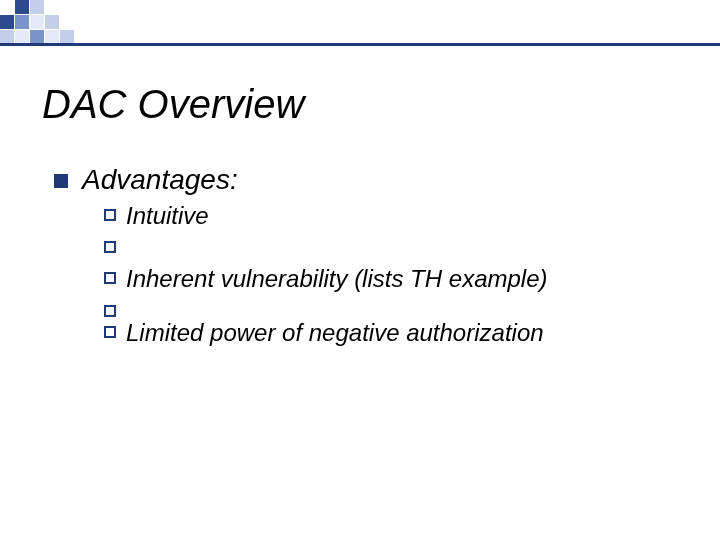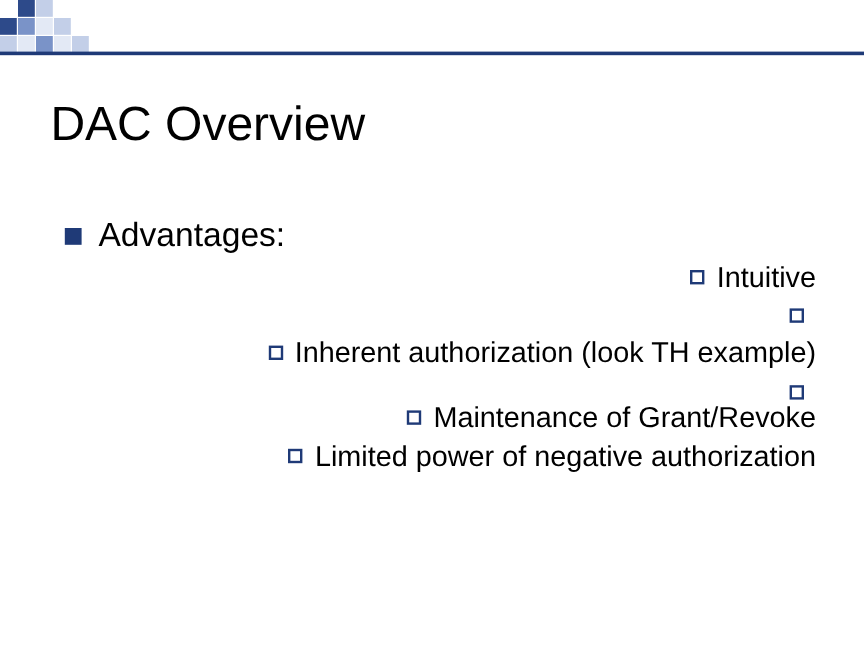--- a/index.html
+++ b/index.html
@@ -10,20 +10,21 @@
     background: #ffffff;
     font-family: Arial, Helvetica, sans-serif;
     color: #000000;
     overflow: hidden;
   }
   .slide {
     position: relative;
     width: 720px;
     height: 540px;
     box-sizing: border-box;
+    font-style: italic;
   }
   .decor {
     position: absolute;
     top: 0;
     left: 0;
     width: 720px;
     height: 46px;
   }
   .decor-bar {
     position: absolute;
@@ -62,41 +63,40 @@
   .content {
     position: absolute;
     top: 160px;
     left: 54px;
     right: 40px;
   }
   .lvl1 {
     display: flex;
     align-items: flex-start;
     font-size: 28px;
-    margin-top: 20px;
+    margin-top: 4px;
     margin-bottom: 4px;
   }
   .lvl1 .bullet {
     width: 14px;
     height: 14px;
     background: #1f3a77;
     margin-top: 10px;
     margin-right: 14px;
     flex: 0 0 auto;
   }
   .lvl2-group {
     margin-left: 50px;
     margin-bottom: 10px;
   }
   .lvl2 {
     display: flex;
     align-items: flex-start;
     font-size: 24px;
     line-height: 1.35;
-    justify-content: flex-end;
   }
   .lvl2 .sqbullet {
     width: 12px;
     height: 12px;
     border: 2px solid #1f3a77;
     box-sizing: border-box;
     margin-top: 9px;
     margin-right: 10px;
     flex: 0 0 auto;
   }
@@ -144,28 +144,24 @@
         <span>Intuitive</span>
       </div>
       <div class="lvl2">
         <span class="sqbullet"></span>
       </div>
     </div>
 
     <div class="lvl2-group">
       <div class="lvl2">
         <span class="sqbullet"></span>
-        <span>Inherent authorization (look TH example)</span>
+        <span>Inherent vulnerability (lists TH example)</span>
       </div>
       <div class="lvl2">
         <span class="sqbullet"></span>
-      </div>
-      <div class="lvl2">
-        <span class="sqbullet"></span>
-        <span>Maintenance of Grant/Revoke</span>
       </div>
       <div class="lvl2">
         <span class="sqbullet"></span>
         <span>Limited power of negative authorization</span>
       </div>
     </div>
 
   </div>
 </div>
 

